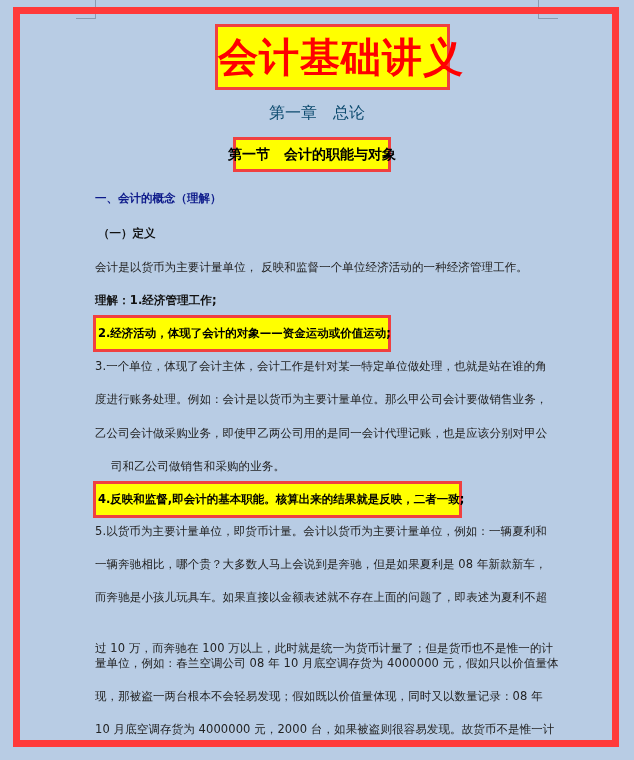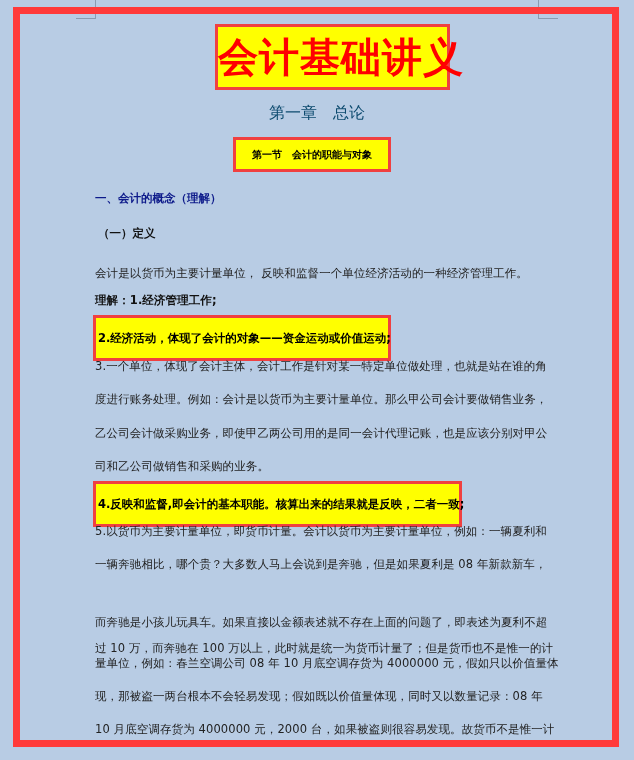--- a/index.html
+++ b/index.html
@@ -87,21 +87,21 @@
       width: 158px;
       height: 35px;
       background: #ffff00;
       border: 3px solid #f04040;
       box-sizing: border-box;
       display: flex;
       align-items: center;
       justify-content: center;
     }
     .section-text {
-      font-size: 10px;
+      font-size: 14px;
       font-weight: bold;
       color: #000;
       word-spacing: 6px;
     }
     .h1 {
       left: 95px;
       top: 191px;
       font-size: 11.5px;
       font-weight: bold;
       color: #0d1a8a;
@@ -119,21 +119,21 @@
       color: #222;
       width: 440px;
       letter-spacing: 0.1px;
     }
     .bold {
       font-weight: bold;
       color: #111;
     }
     .hl-box {
       left: 93px;
-      height: 46px;
+      height: 37px;
       background: #ffff00;
       border: 3px solid #f04040;
       box-sizing: border-box;
       display: flex;
       align-items: center;
       padding-left: 2px;
     }
     .hl-text {
       font-size: 11.5px;
       font-weight: bold;
@@ -154,35 +154,35 @@
 
 <div class="abs chapter">第一章　总论</div>
 
 <div class="abs section-box">
   <span class="section-text">第一节　会计的职能与对象</span>
 </div>
 
 <div class="abs h1">一、会计的概念（理解）</div>
 <div class="abs h2">（一）定义</div>
 
-<div class="abs para" style="top:266px;">会计是以货币为主要计量单位， 反映和监督一个单位经济活动的一种经济管理工作。</div>
+<div class="abs para" style="top:260px;">会计是以货币为主要计量单位， 反映和监督一个单位经济活动的一种经济管理工作。</div>
 <div class="abs para bold" style="top:293px;">理解：1.经济管理工作;</div>
 
 <div class="abs hl-box" style="top:315px; width:298px;">
   <span class="hl-text">2.经济活动，体现了会计的对象——资金运动或价值运动;</span>
 </div>
 
 <div class="abs para" style="top:359px;">3.一个单位，体现了会计主体，会计工作是针对某一特定单位做处理，也就是站在谁的角</div>
 <div class="abs para" style="top:392px;">度进行账务处理。例如：会计是以货币为主要计量单位。那么甲公司会计要做销售业务，</div>
 <div class="abs para" style="top:426px;">乙公司会计做采购业务，即使甲乙两公司用的是同一会计代理记账，也是应该分别对甲公</div>
-<div class="abs para" style="top:459px;">司和乙公司做销售和采购的业务。</div>
+<div class="abs para" style="top:459px;margin-left:16px;">司和乙公司做销售和采购的业务。</div>
 
 <div class="abs hl-box" style="top:481px; width:369px;">
   <span class="hl-text">4.反映和监督,即会计的基本职能。核算出来的结果就是反映，二者一致;</span>
 </div>
 
 <div class="abs para" style="top:524px;">5.以货币为主要计量单位，即货币计量。会计以货币为主要计量单位，例如：一辆夏利和</div>
 <div class="abs para" style="top:557px;">一辆奔驰相比，哪个贵？大多数人马上会说到是奔驰，但是如果夏利是 08 年新款新车，</div>
-<div class="abs para" style="top:615px;text-align:right;">而奔驰是小孩儿玩具车。如果直接以金额表述就不存在上面的问题了，即表述为夏利不超</div>
+<div class="abs para" style="top:590px;text-align:right;">而奔驰是小孩儿玩具车。如果直接以金额表述就不存在上面的问题了，即表述为夏利不超</div>
 <div class="abs para" style="top:641px;">过 10 万，而奔驰在 100 万以上，此时就是统一为货币计量了；但是货币也不是惟一的计</div>
 <div class="abs para" style="top:656px;">量单位，例如：春兰空调公司 08 年 10 月底空调存货为 4000000 元，假如只以价值量体</div>
 <div class="abs para" style="top:689px;">现，那被盗一两台根本不会轻易发现；假如既以价值量体现，同时又以数量记录：08 年</div>
 <div class="abs para" style="top:722px;">10 月底空调存货为 4000000 元，2000 台，如果被盗则很容易发现。故货币不是惟一计</div>
 
 </body></html>

